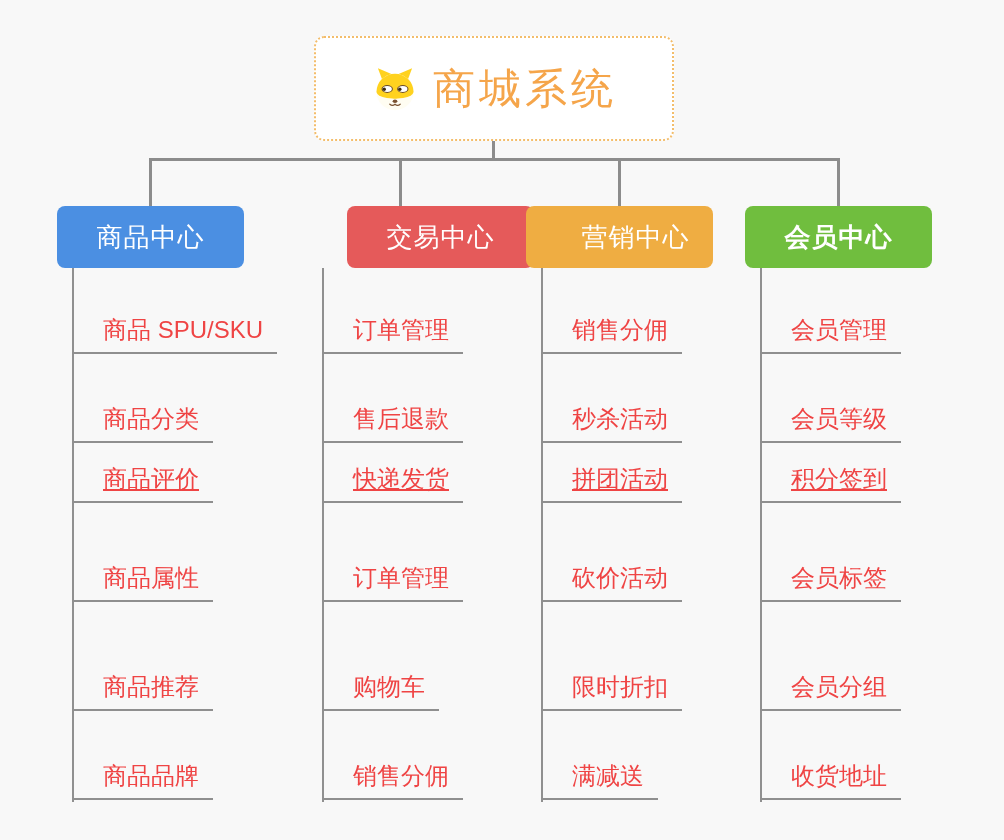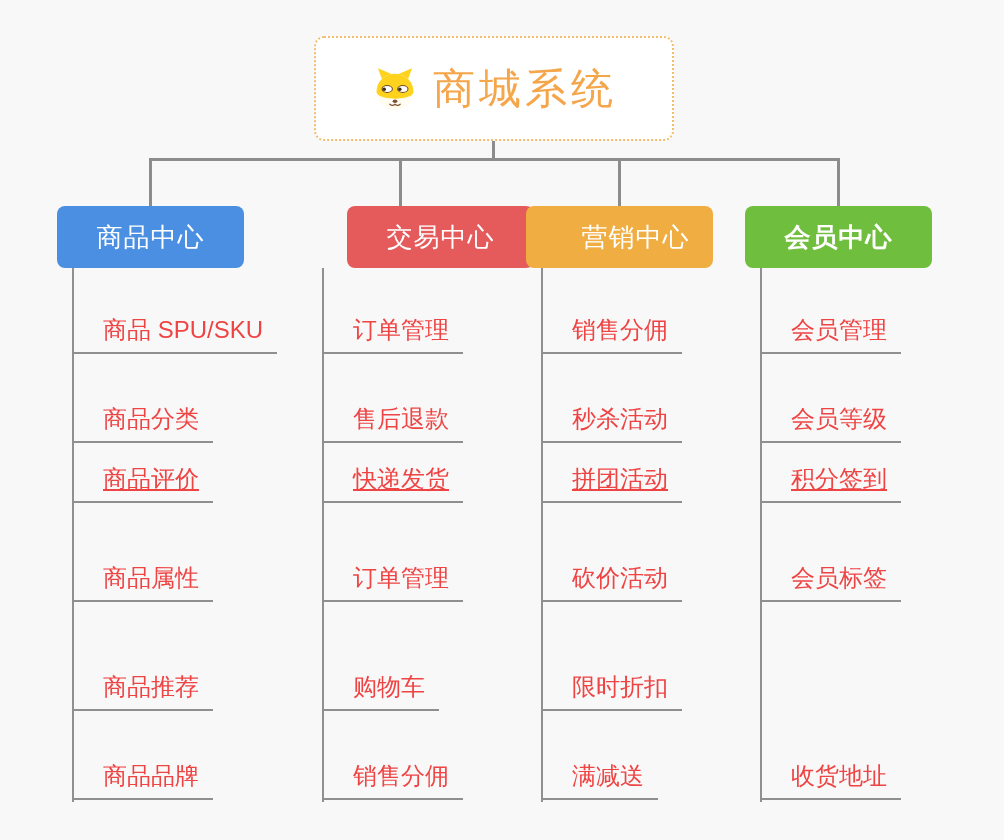--- a/index.html
+++ b/index.html
@@ -157,15 +157,16 @@
   <div class="child-node c2 r1">秒杀活动</div>
   <div class="child-node c2 r2">拼团活动</div>
   <div class="child-node c2 r3">砍价活动</div>
   <div class="child-node c2 r4">限时折扣</div>
   <div class="child-node c2 r5">满减送</div>
 
   <div class="child-node c3 r0">会员管理</div>
   <div class="child-node c3 r1">会员等级</div>
   <div class="child-node c3 r2">积分签到</div>
   <div class="child-node c3 r3">会员标签</div>
+  <div class="child-node c3 r4">会员分组</div>
   <div class="child-node c3 r5">收货地址</div>
 
 </div>
 
 </body></html>

